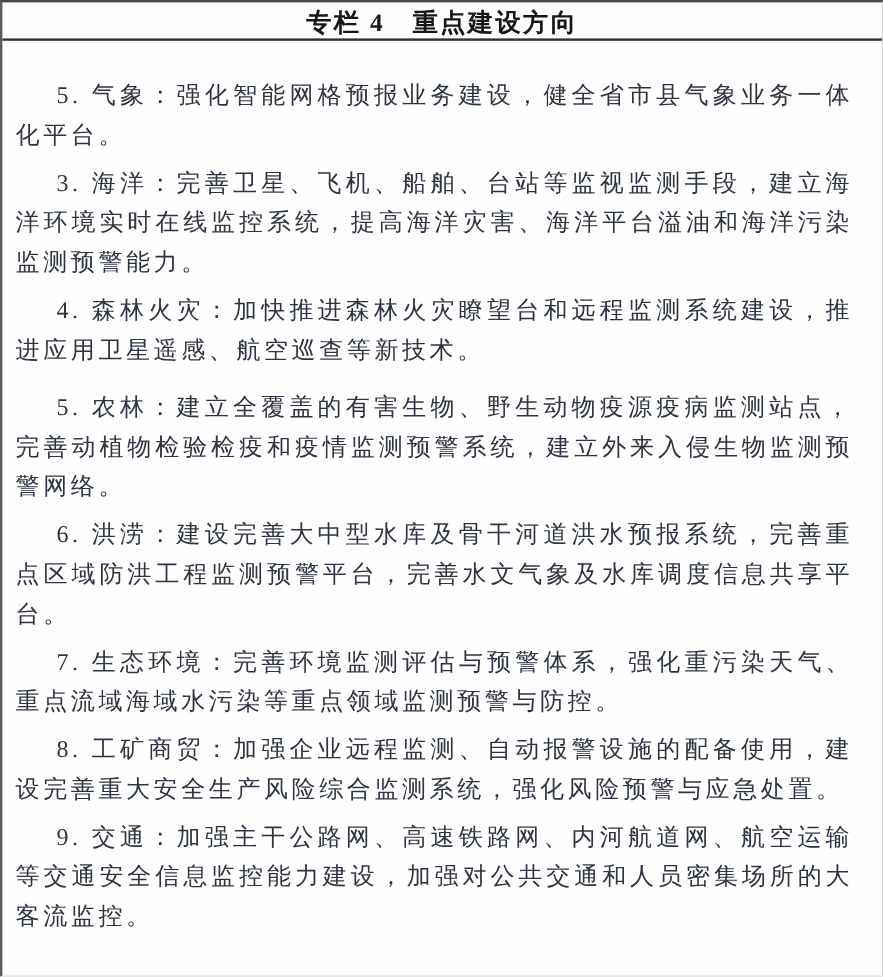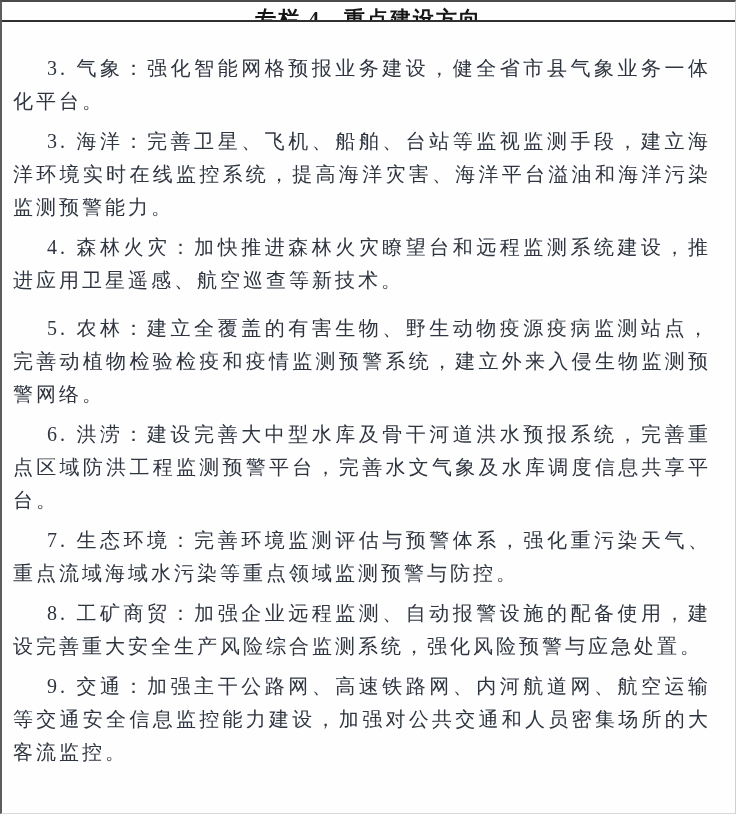--- a/index.html
+++ b/index.html
@@ -16,21 +16,21 @@
     width: 736px;
     height: 814px;
     background: #fefefe;
     border-top: 2px solid #4a4a4a;
     border-left: 2px solid #5d5d5d;
     border-right: 1px solid #cfcfcf;
     border-bottom: 1px solid #d8d8d8;
   }
   .panel-header {
     box-sizing: border-box;
-    height: 20px;
+    height: 32px;
     border-bottom: 2px solid #303030;
     text-align: center;
     overflow: hidden;
   }
   .panel-title {
     display: inline-block;
     margin-top: 4px;
     font-size: 21px;
     line-height: 26px;
     font-weight: bold;
@@ -61,21 +61,21 @@
   }
 </style>
 </head>
 <body>
 
 <div class="panel-box">
   <div class="panel-header">
     <span class="panel-title">专栏 4　重点建设方向</span>
   </div>
   <div class="panel-body">
-    <p>3. 气象：强化智能网格预报业务建设，健全省市县气象业务一体化平台。</p>
+    <p>5. 气象：强化智能网格预报业务建设，健全省市县气象业务一体化平台。</p>
     <p>3. 海洋：完善卫星、飞机、船舶、台站等监视监测手段，建立海洋环境实时在线监控系统，提高海洋灾害、海洋平台溢油和海洋污染监测预警能力。</p>
     <p class="gap-after">4. 森林火灾：加快推进森林火灾瞭望台和远程监测系统建设，推进应用卫星遥感、航空巡查等新技术。</p>
     <p>5. 农林：建立全覆盖的有害生物、野生动物疫源疫病监测站点，完善动植物检验检疫和疫情监测预警系统，建立外来入侵生物监测预警网络。</p>
     <p>6. 洪涝：建设完善大中型水库及骨干河道洪水预报系统，完善重点区域防洪工程监测预警平台，完善水文气象及水库调度信息共享平台。</p>
     <p>7. 生态环境：完善环境监测评估与预警体系，强化重污染天气、重点流域海域水污染等重点领域监测预警与防控。</p>
     <p>8. 工矿商贸：加强企业远程监测、自动报警设施的配备使用，建设完善重大安全生产风险综合监测系统，强化风险预警与应急处置。</p>
     <p>9. 交通：加强主干公路网、高速铁路网、内河航道网、航空运输等交通安全信息监控能力建设，加强对公共交通和人员密集场所的大客流监控。</p>
   </div>
 </div>
 

